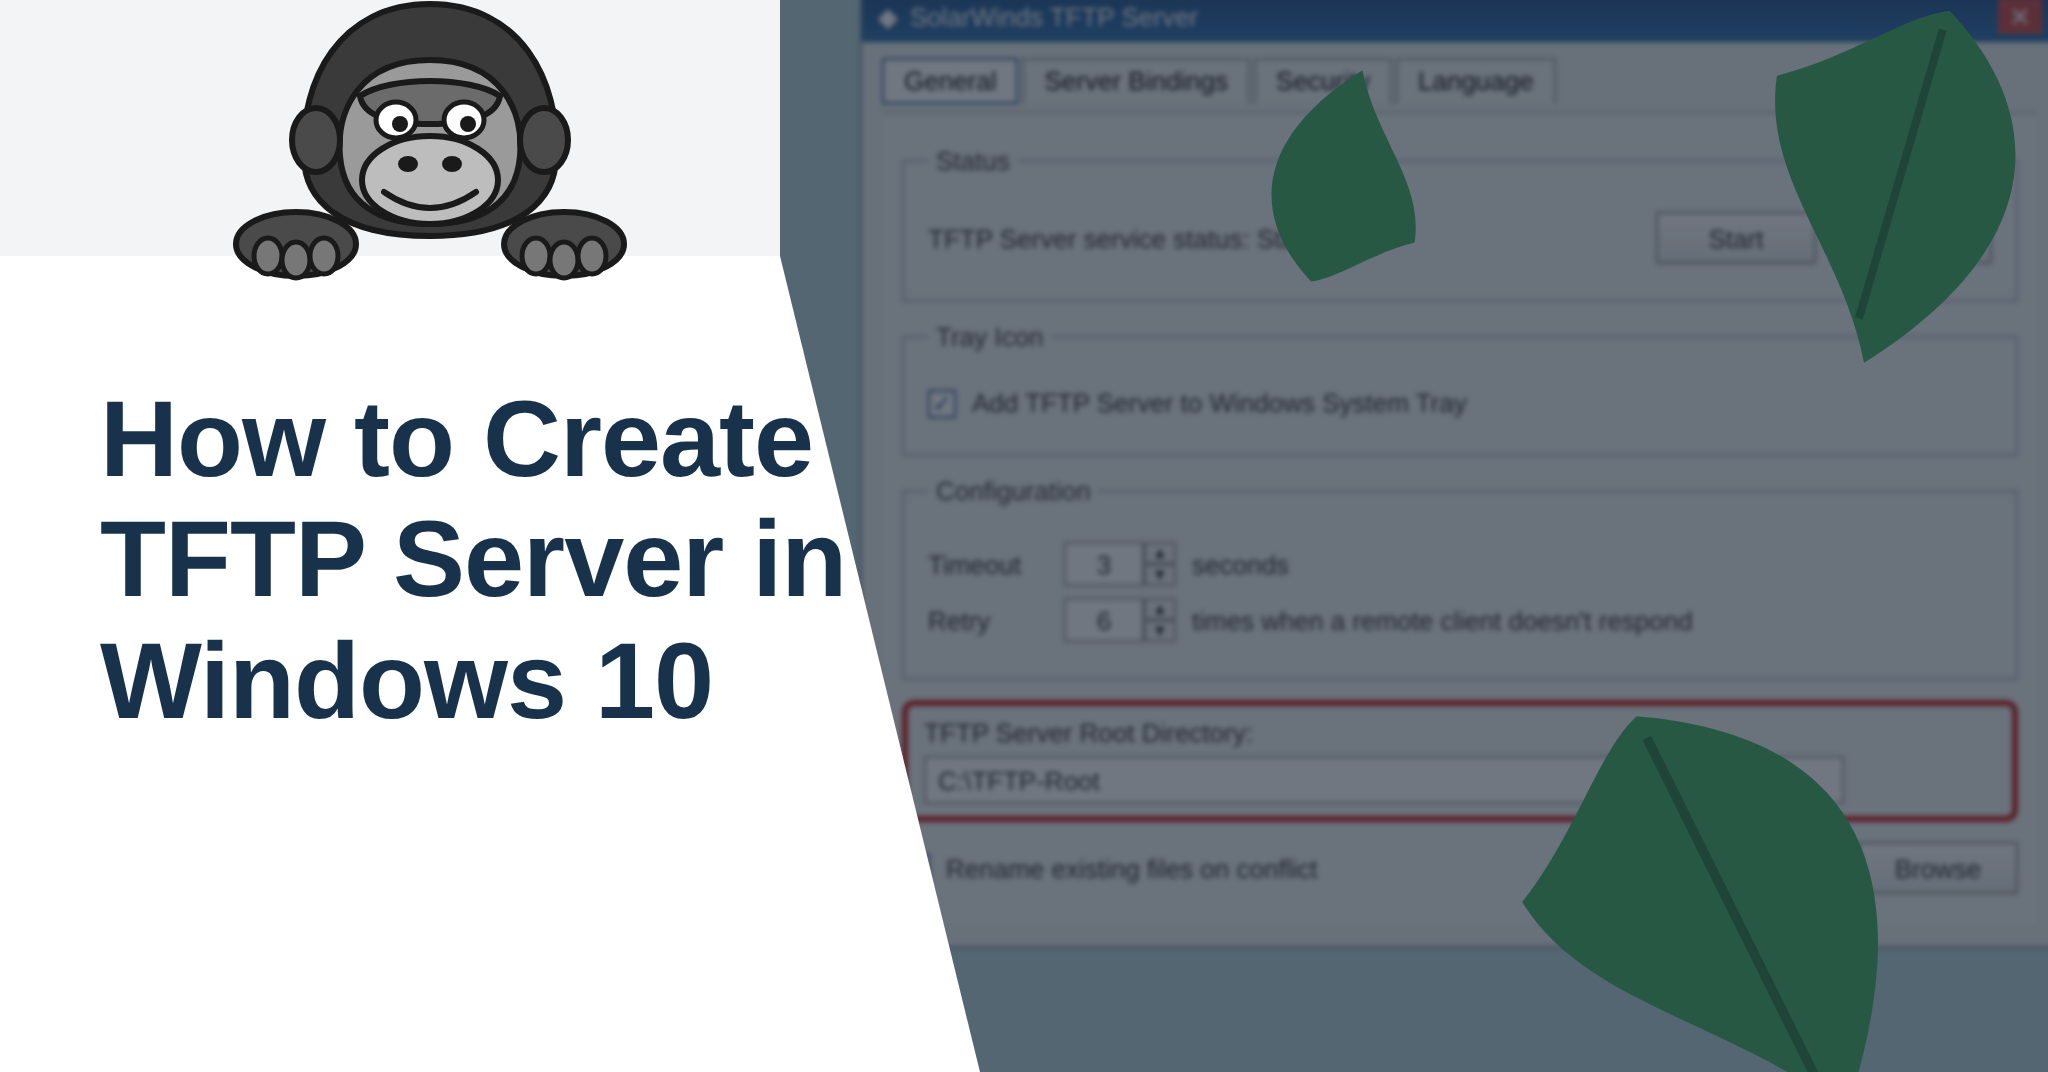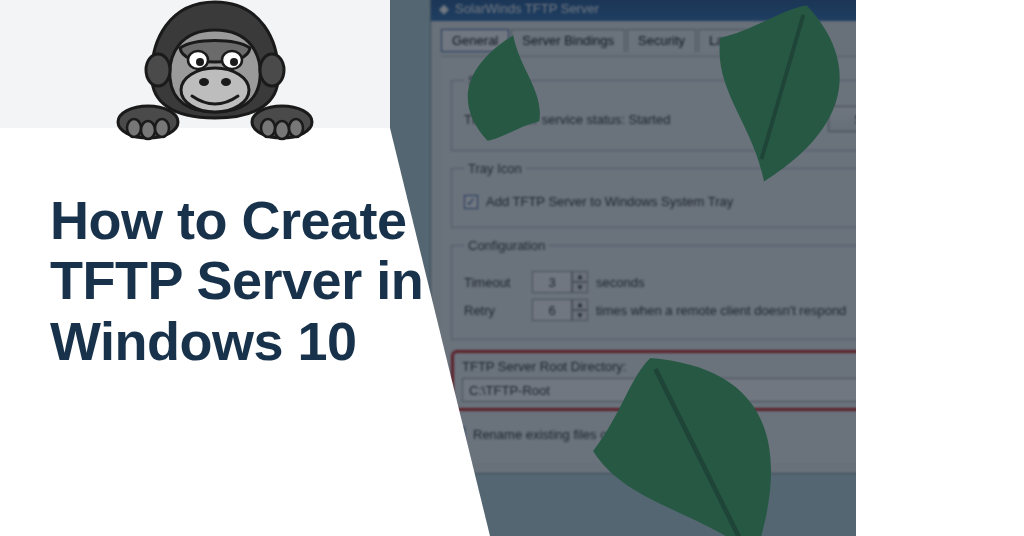--- a/index.html
+++ b/index.html
@@ -1,20 +1,20 @@
 <!DOCTYPE html>
 <html><head>
   <meta charset="utf-8">
   <style>
     * { margin: 0; padding: 0; box-sizing: border-box; }
     html, body { width: 1024px; height: 536px; overflow: hidden; font-family: -apple-system, Segoe UI, Tahoma, sans-serif; }
 
     .stage {
       position: relative;
-      width: 856px;
+      width: 1024px;
       height: 536px;
       background: #fef9c3;
     }
 
     
     .bg-layer {
       position: absolute;
       inset: 0;
       background: #b2d3d8;
       overflow: hidden;

